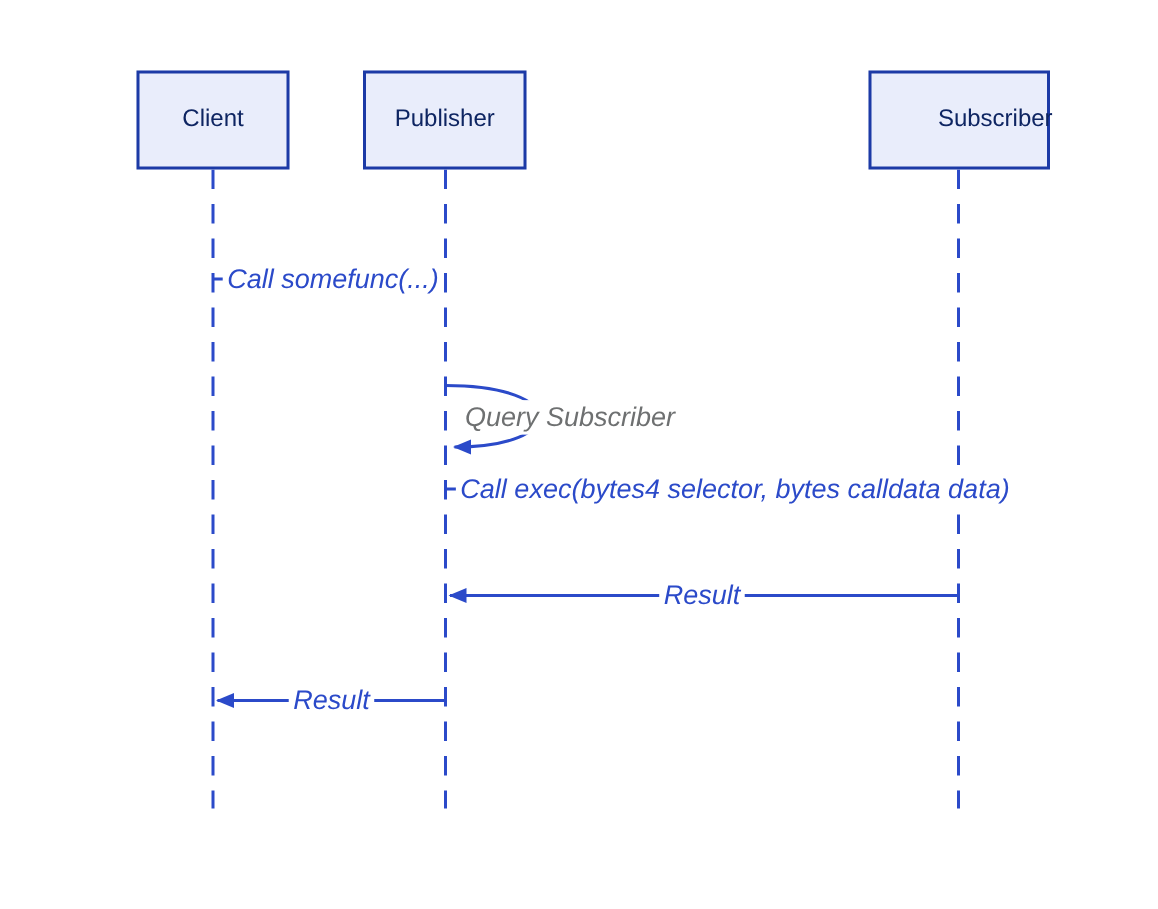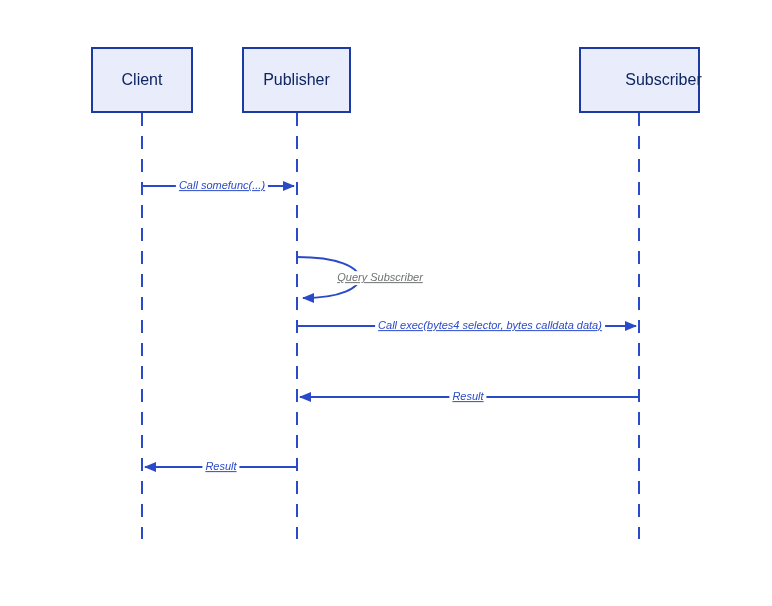--- a/index.html
+++ b/index.html
@@ -33,26 +33,25 @@
     text-align: center;
   }
   .actor-client     { left: 91px;  top: 47px; width: 102px; height: 66px; }
   .actor-publisher  { left: 242px; top: 47px; width: 109px; height: 66px; }
   .actor-subscriber { left: 579px; top: 47px; width: 121px; height: 66px; padding-left: 48px; }
   .msg-label {
     position: absolute;
     transform: translate(-50%, -50%);
     background: #ffffff;
     color: #2b4ac9;
-    font-size: 11px;
+    font-size: 18px;
     font-style: italic;
     white-space: nowrap;
     padding: 0 3px;
     line-height: 1.25;
-    text-decoration: underline;
   }
   .msg-label.loop-label {
     color: #6e7071;
   }
   .msg1-label { left: 222px; top: 186px; }
   .loop-label { left: 380px; top: 278px; }
   .msg3-label { left: 468px; top: 326px; margin-left: 22px; }
   .msg4-label { left: 468px; top: 397px; }
   .msg5-label { left: 221px; top: 467px; }
 </style>

